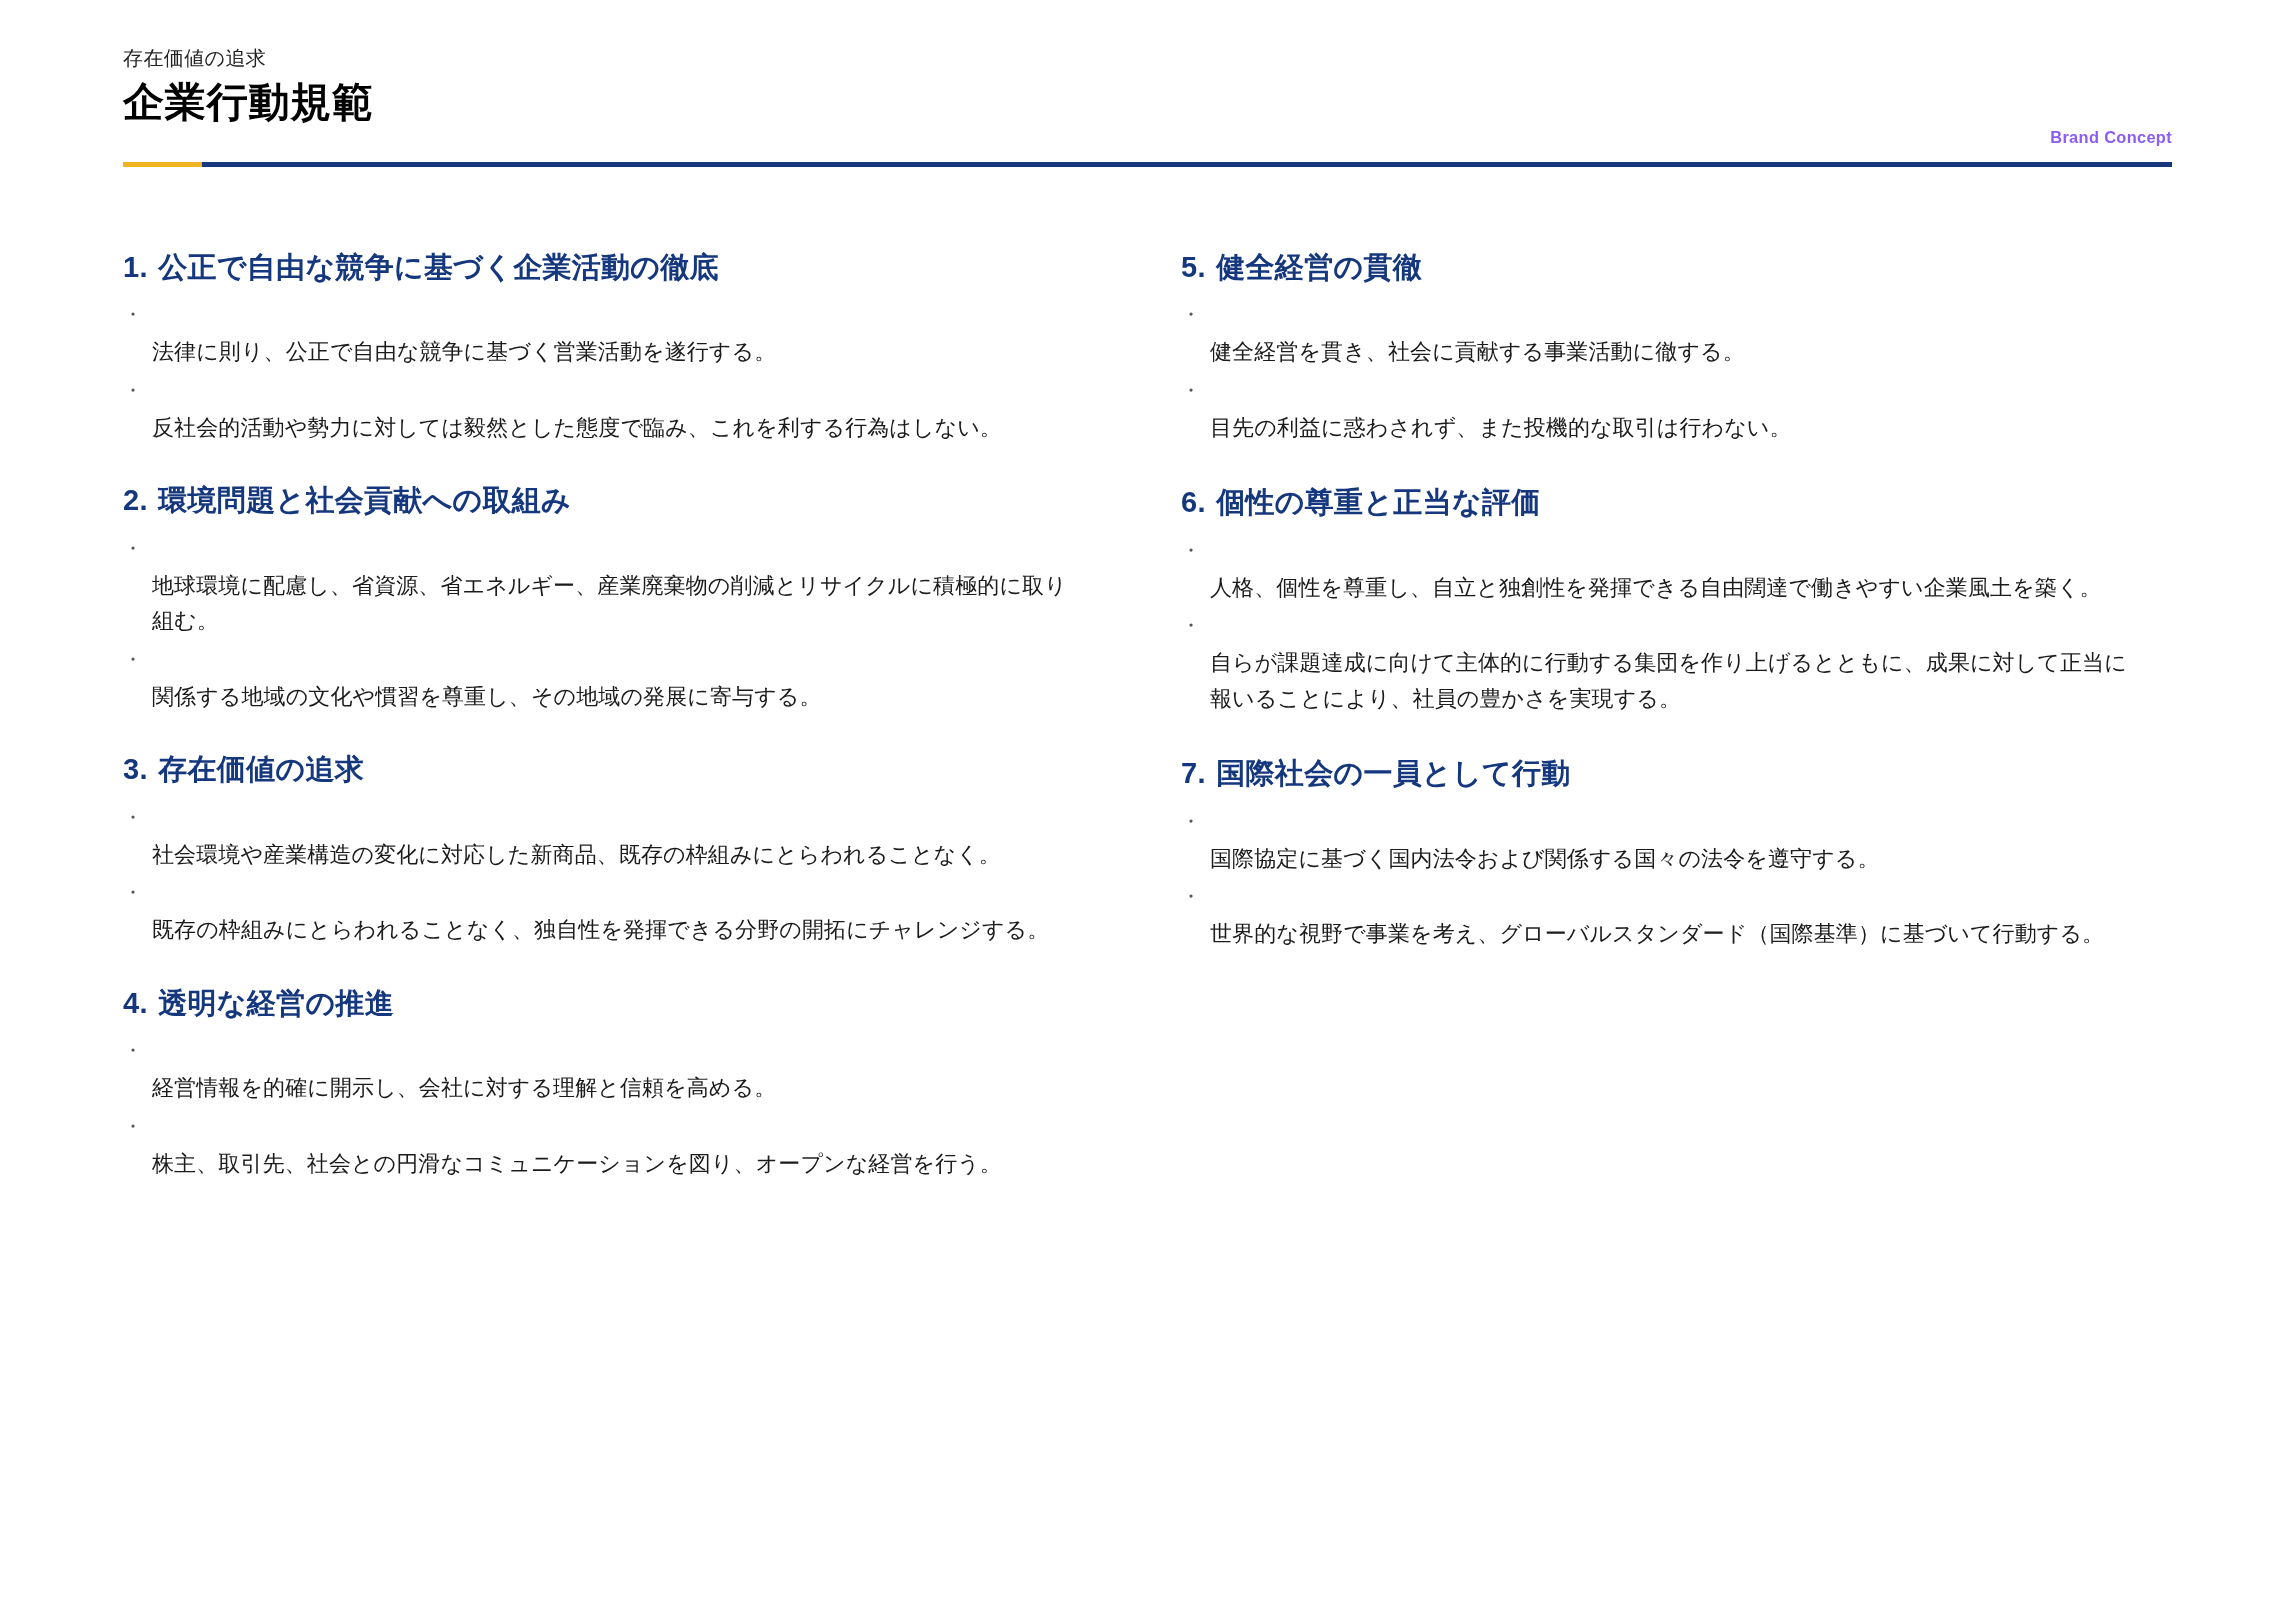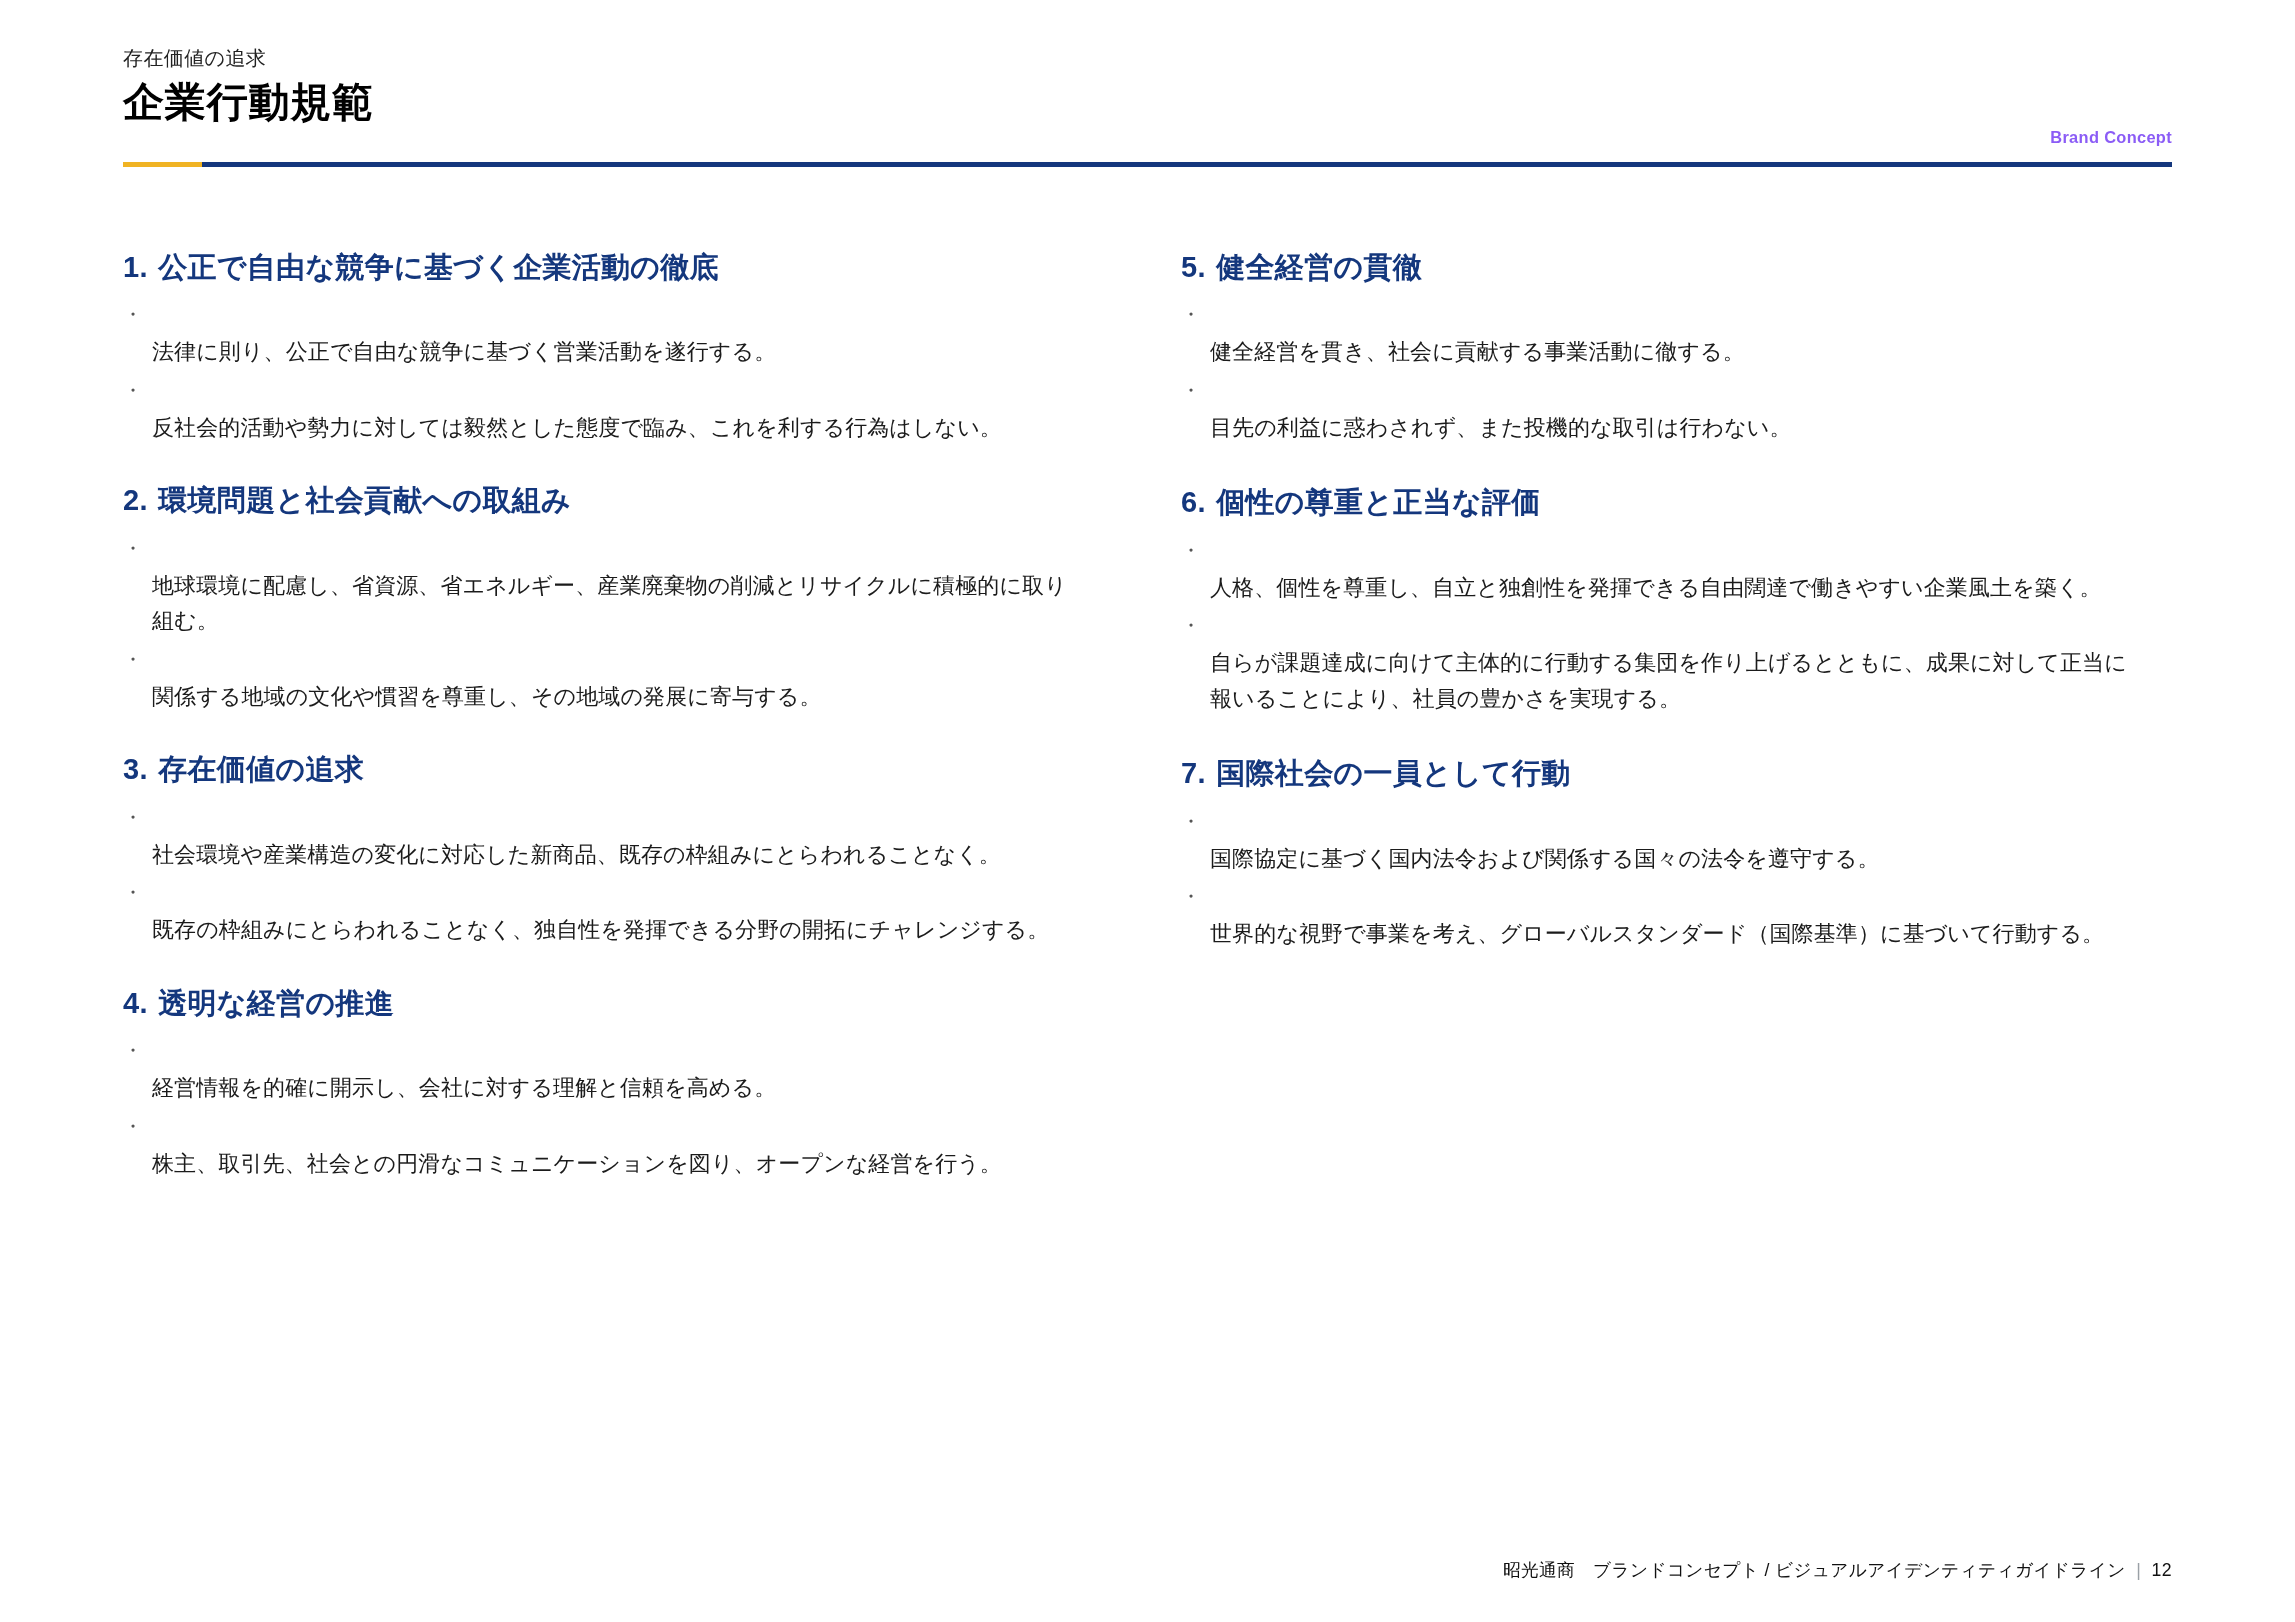--- a/index.html
+++ b/index.html
@@ -299,20 +299,15 @@
             <span class="dot">・</span>
             <span class="txt">世界的な視野で事業を考え、グローバルスタンダード（国際基準）に基づいて行動する。</span>
           </li>
         </ul>
       </div>
 
     </div>
 
   </div>
 
-  <div class="footer">
-    <span>昭光通商　ブランドコンセプト / ビジュアルアイデンティティガイドライン</span>
-    <span class="footer-sep">|</span>
-    <span class="footer-page">12</span>
-  </div>
 
 </div>
 
 
 </body></html>

